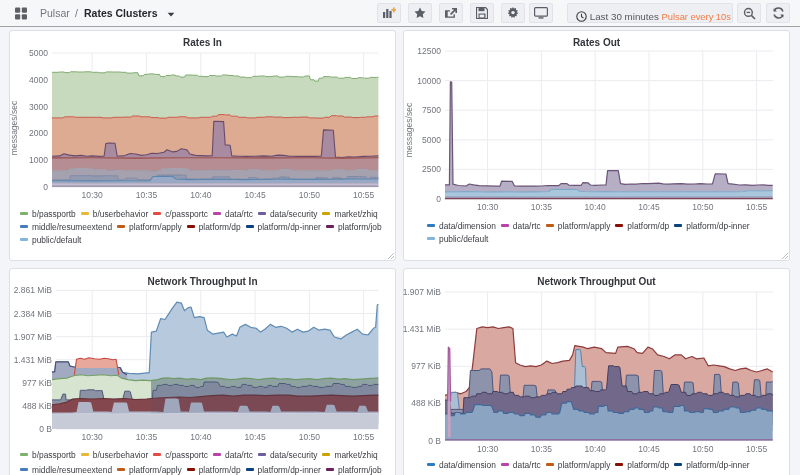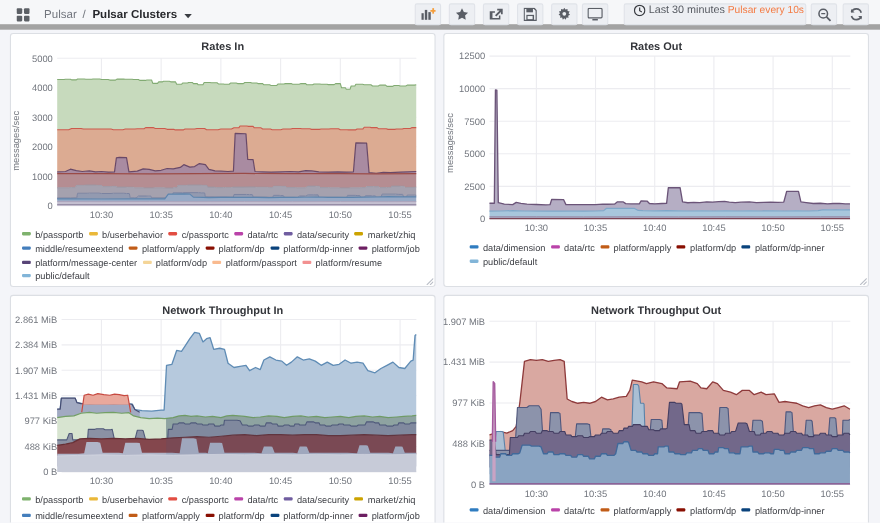--- a/index.html
+++ b/index.html
@@ -1,42 +1,42 @@
 <!DOCTYPE html>
 <html><head><meta charset="utf-8"><style>
 *{margin:0;padding:0;box-sizing:border-box}
 body{width:800px;height:475px;font-family:"Liberation Sans",sans-serif;background:#f4f5f9;overflow:hidden}
 .stage{position:relative;width:800px;height:475px;overflow:hidden}
-.hdr{position:absolute;left:0;top:0;width:800px;height:27px;background:#f6f7f9;border-bottom:5px solid #a3a3a3}
+.hdr{position:absolute;left:0;top:0;width:800px;height:27px;background:#f6f7f9;border-bottom:1px solid #a3a3a3}
 .gicon{position:absolute;left:15px;top:7px}
 .bc1{position:absolute;left:40px;top:7px;font-size:10.5px;color:#72767e}
 .bc0{position:absolute;left:72px;top:7px;font-size:10.5px;color:#72767e}
 .bc2{position:absolute;left:84px;top:6.5px;font-size:10.5px;color:#26272b;font-weight:bold}
 .btn{position:absolute;top:3px;width:24px;height:20px;background:#edeff3;border:1px solid #e0e3e9;border-radius:2px;display:flex;align-items:center;justify-content:center}
-.tbox{position:absolute;left:567px;top:3px;width:166px;height:20px;background:#edeff3;border:1px solid #e0e3e9;border-radius:2px;display:flex;align-items:flex-start;padding-left:8px}
+.tbox{position:absolute;left:567px;top:3px;width:166px;height:20px;background:#edeff3;border:1px solid #e0e3e9;border-radius:2px;display:flex;align-items:flex-end;padding-left:8px}
 .tbox svg{flex-shrink:0}
 .tl{font-size:9.8px;color:#565a61;white-space:nowrap}
 .to{font-size:9.3px;color:#f47b43;white-space:nowrap}
 .panel{position:absolute;background:#fff;border:1px solid #dcdfe4;border-radius:3px}
 .lg{position:absolute}
 .lr{white-space:nowrap}
 .li{font-size:8.4px;color:#3a3c42;margin-right:5px}
 .li i{display:inline-block;width:8px;height:3px;border-radius:1px;margin-right:4px;vertical-align:2px}
 </style></head><body>
 <div class="stage">
 <div class="hdr">
       <svg class="gicon" width="12" height="13" viewBox="0 0 12 13">
         <rect x="0" y="0.5" width="5.2" height="5.2" rx="1" fill="#5c6066"></rect>
         <rect x="6.8" y="0.5" width="5.2" height="5.2" rx="1" fill="#5c6066"></rect>
         <rect x="0" y="7.3" width="5.2" height="5.2" rx="1" fill="#5c6066"></rect>
         <rect x="6.8" y="7.3" width="5.2" height="5.2" rx="1" fill="#5c6066"></rect>
       </svg>
       <span class="bc1">Pulsar</span>
       <span class="bc0">&nbsp;/&nbsp;</span>
-      <span class="bc2">Pulsar Clusters</span>
+      <span class="bc2">Rates Clusters</span>
       <svg width="8" height="5" viewBox="0 0 8 5" style="position:absolute;top:12px;left:167px">
         <path d="M0.6 0.8h6.8L4 4.6z" fill="#3a3d42"></path>
       </svg>
       <div class="btn" style="left:377px">
         <svg width="13" height="12" viewBox="0 0 13 12">
           <rect x="0" y="5" width="2.2" height="6" fill="#5a5e66"></rect>
           <rect x="3.2" y="2" width="2.2" height="9" fill="#5a5e66"></rect>
           <rect x="6.4" y="4" width="2.2" height="7" fill="#5a5e66"></rect>
           <rect x="10" y="0.4" width="1.6" height="5" fill="#f59f3d"></rect>
           <rect x="8.3" y="2.1" width="5" height="1.6" fill="#f59f3d"></rect>
@@ -260,21 +260,20 @@
       <text x="17" y="128" font-size="8.5" fill="#71757d" text-anchor="middle" transform="rotate(-90 17 128)">messages/sec</text>
       <text x="412" y="130" font-size="8.5" fill="#71757d" text-anchor="middle" transform="rotate(-90 412 130)">messages/sec</text>
       <text x="202.5" y="45.5" font-size="10.0" fill="#33353a" text-anchor="middle" font-weight="bold">Rates In</text>
       <text x="596.5" y="45.5" font-size="10.0" fill="#33353a" text-anchor="middle" font-weight="bold">Rates Out</text>
       <text x="202.5" y="285.0" font-size="10.0" fill="#33353a" text-anchor="middle" font-weight="bold">Network Throughput In</text>
       <text x="596.5" y="285.0" font-size="10.0" fill="#33353a" text-anchor="middle" font-weight="bold">Network Throughput Out</text>
     </svg>
 <div class="lg" style="left:20px;top:206px;width:372px">
       <div class="lr" style="height:12.8px;line-height:12.8px"><span class="li"><i style="background:#7EB26D"></i>b/passportb</span><span class="li"><i style="background:#EAB839"></i>b/userbehavior</span><span class="li"><i style="background:#E24D42"></i>c/passportc</span><span class="li"><i style="background:#BA43A9"></i>data/rtc</span><span class="li"><i style="background:#705DA0"></i>data/security</span><span class="li"><i style="background:#CCA300"></i>market/zhiq</span></div>
       <div class="lr" style="height:12.8px;line-height:12.8px"><span class="li"><i style="background:#447EBC"></i>middle/resumeextend</span><span class="li"><i style="background:#C15C17"></i>platform/apply</span><span class="li"><i style="background:#890F02"></i>platform/dp</span><span class="li"><i style="background:#0A437C"></i>platform/dp-inner</span><span class="li"><i style="background:#6D1F62"></i>platform/job</span></div>
-      <div class="lr" style="height:12.8px;line-height:12.8px"><span class="li"><i style="background:#584477"></i>platform/message-center</span><span class="li"><i style="background:#F4D598"></i>platform/odp</span><span class="li"><i style="background:#F9BA8F"></i>platform/passport</span><span class="li"><i style="background:#F29191"></i>platform/resume</span></div>
       <div class="lr" style="height:12.8px;line-height:12.8px"><span class="li"><i style="background:#82B5D8"></i>public/default</span></div>
     </div>
 <div class="lg" style="left:427px;top:218px;width:360px">
       <div class="lr" style="height:12.8px;line-height:12.8px"><span class="li"><i style="background:#2F7CC0"></i>data/dimension</span><span class="li"><i style="background:#BA43A9"></i>data/rtc</span><span class="li"><i style="background:#C15C17"></i>platform/apply</span><span class="li"><i style="background:#890F02"></i>platform/dp</span><span class="li"><i style="background:#0A437C"></i>platform/dp-inner</span></div>
       <div class="lr" style="height:12.8px;line-height:12.8px"><span class="li"><i style="background:#82B5D8"></i>public/default</span></div>
     </div>
 <div class="lg" style="left:20px;top:446px;width:372px">
       <div class="lr" style="height:14.8px;line-height:14.8px"><span class="li"><i style="background:#7EB26D"></i>b/passportb</span><span class="li"><i style="background:#EAB839"></i>b/userbehavior</span><span class="li"><i style="background:#E24D42"></i>c/passportc</span><span class="li"><i style="background:#BA43A9"></i>data/rtc</span><span class="li"><i style="background:#705DA0"></i>data/security</span><span class="li"><i style="background:#CCA300"></i>market/zhiq</span></div>
       <div class="lr" style="height:14.8px;line-height:14.8px"><span class="li"><i style="background:#447EBC"></i>middle/resumeextend</span><span class="li"><i style="background:#C15C17"></i>platform/apply</span><span class="li"><i style="background:#890F02"></i>platform/dp</span><span class="li"><i style="background:#0A437C"></i>platform/dp-inner</span><span class="li"><i style="background:#6D1F62"></i>platform/job</span></div>
     </div>

